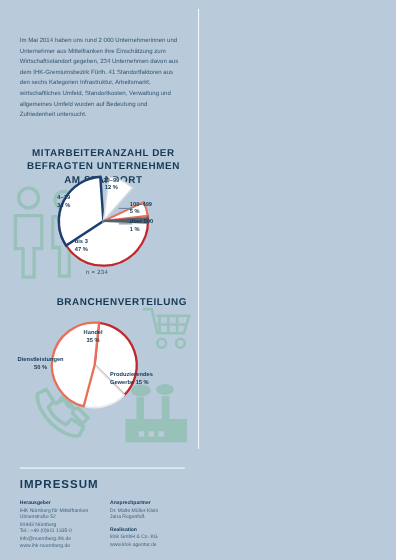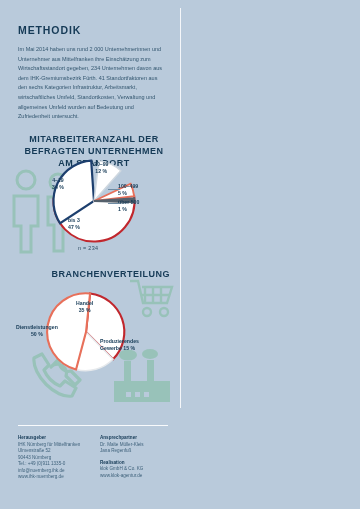--- a/index.html
+++ b/index.html
@@ -124,21 +124,20 @@
     </svg>
 
     <svg id="deco-tools" class="deco" width="56" height="50" viewBox="0 0 56 50">
       <g fill="none" stroke="#8fc0b0" stroke-width="3.2" stroke-linejoin="round">
         <path d="M6 6 l8 -4 l7 11 l-5 5 c3 7 9 13 16 16 l5 -5 l11 7 l-4 8 c-16 3 -40 -21 -38 -38 z"></path>
         <path d="M34 4 a9 9 0 0 0 9 15 l9 9 l-5 5 l-9 -9 a9 9 0 0 0 -15 -9 z"></path>
       </g>
     </svg>
 
     <section id="methodik">
-      <h2 class="h-sec">METHODIK</h2>
       <p class="body-text">Im Mai 2014 haben uns rund 2 000 Unternehmerinnen und Unternehmer aus Mittelfranken ihre Einschätzung zum Wirtschaftsstandort gegeben, 234 Unternehmen davon aus dem IHK-Gremiumsbezirk Fürth. 41 Standortfaktoren aus den sechs Kategorien Infrastruktur, Arbeitsmarkt, wirtschaftliches Umfeld, Standortkosten, Verwaltung und allgemeines Umfeld wurden auf Bedeutung und Zufriedenheit untersucht.</p>
     </section>
 
     <section id="chart1">
       <h3 id="chart1-title" class="h-chart">MITARBEITERANZAHL DER BEFRAGTEN UNTERNEHMEN AM STANDORT</h3>
 
       <div id="pie1-wrap" class="pie-wrap">
         <svg width="92" height="92" viewBox="0 0 100 100">
 
           <path d="M50 50 L45.9 93.8 A44 44 0 1 0 45.9 6.2 Z" transform="rotate(88 50 50)" fill="#ffffff" stroke="#c1272d" stroke-width="2.2"></path>
@@ -203,20 +202,21 @@
         <span>50 %</span>
       </div>
       <div class="lbl" id="c2-l3">
         <span>Produzierendes</span><br>
         <span>Gewerbe 15 %</span>
       </div>
     </section>
 
     <section id="impressum">
       <div class="divider-h"></div>
+      <h2 class="h-sec">IMPRESSUM</h2>
       <div class="imp-cols">
         <div class="imp-col">
           <p class="imp-h">Herausgeber</p>
           <p class="imp-l">IHK Nürnberg für Mittelfranken</p>
           <p class="imp-l">Ulmenstraße 52</p>
           <p class="imp-l">90443 Nürnberg</p>
           <p class="imp-l">Tel.: +49 (0)911 1335-0</p>
           <p class="imp-l">info@nuernberg.ihk.de</p>
           <p class="imp-l">www.ihk-nuernberg.de</p>
         </div>

